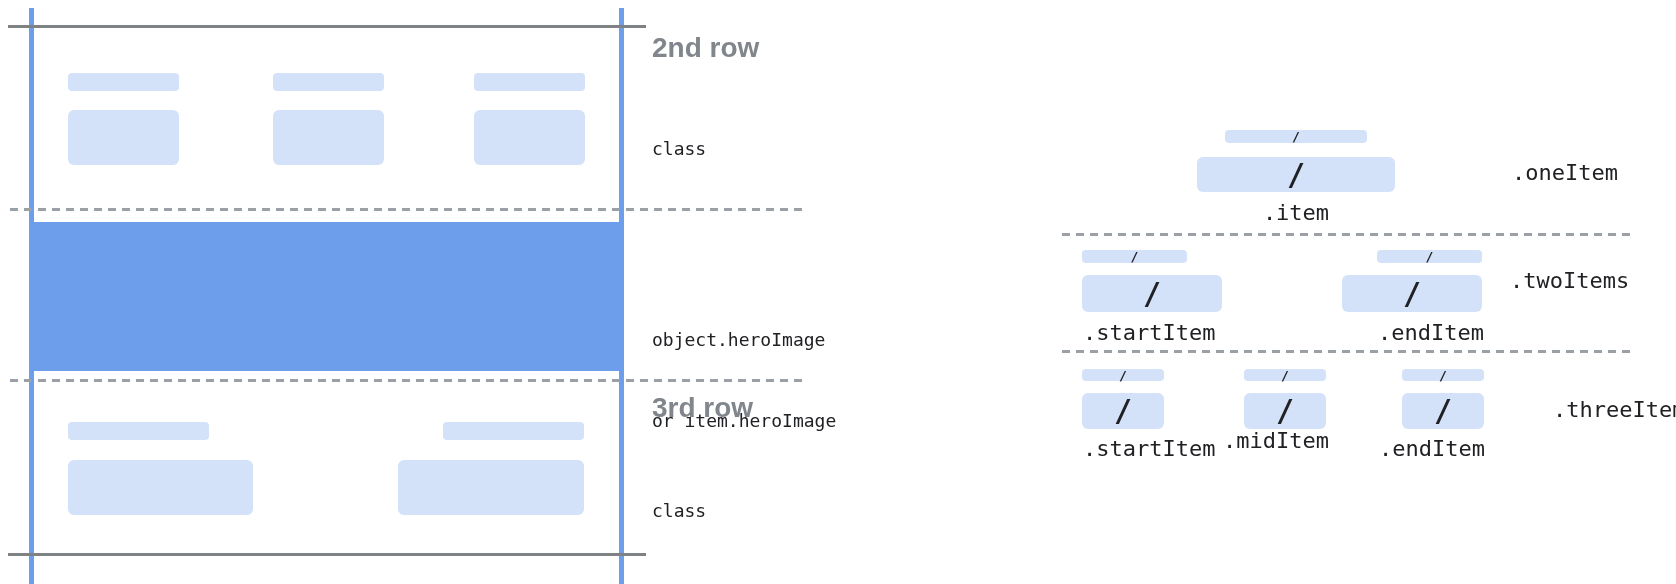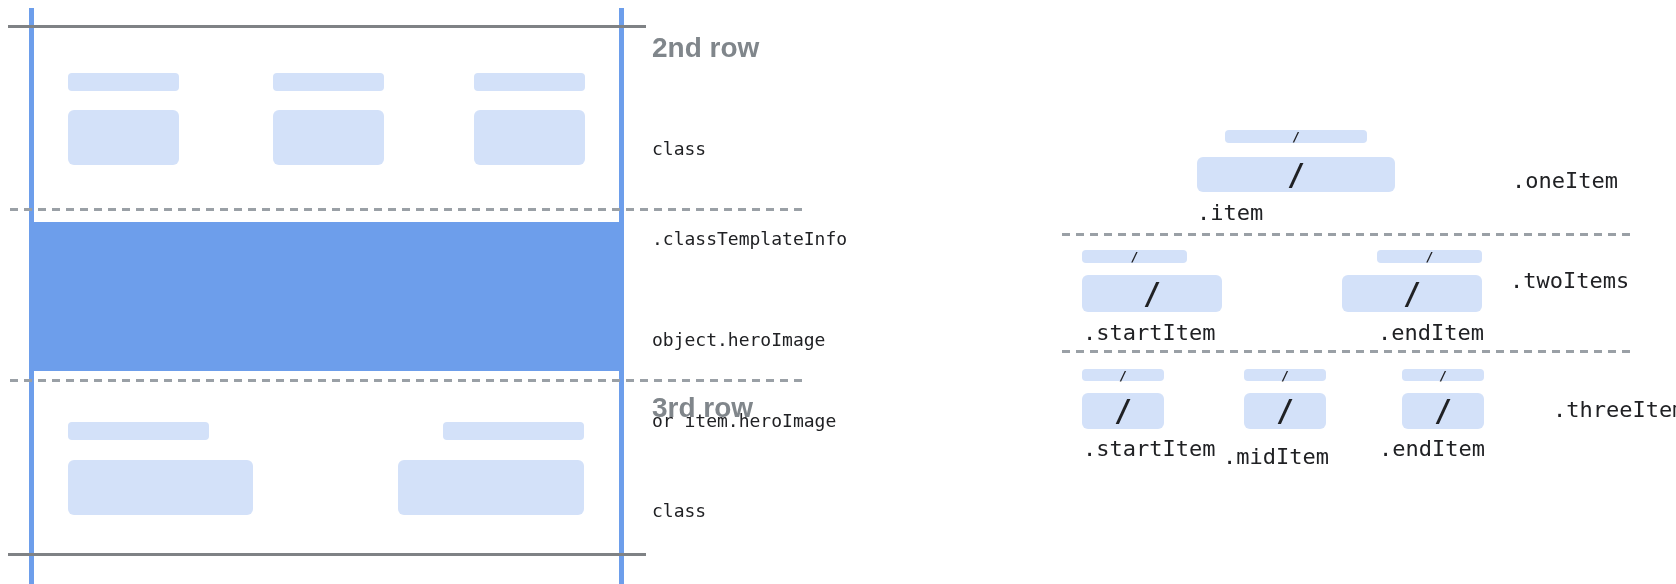--- a/index.html
+++ b/index.html
@@ -22,21 +22,21 @@
   .bar.lg{border-radius:6px;}
   .slash-sm{font:700 13px "DejaVu Sans Mono",monospace;color:var(--ink);line-height:1;}
   .slash-lg{font:700 30px "DejaVu Sans Mono",monospace;color:var(--ink);line-height:1;}
   .heading{position:absolute;font:700 28px "Liberation Sans",sans-serif;color:var(--headgray);
            white-space:nowrap;}
   .codeblock{position:absolute;font:18px "DejaVu Sans Mono",monospace;color:var(--ink);
              line-height:30px;white-space:pre;}
   .codeblock.hero-note{line-height:27px;}
   .mlabel{position:absolute;font:22px "DejaVu Sans Mono",monospace;color:var(--ink);
           white-space:nowrap;}
-  .mlabel.center{}
+  .mlabel.center{text-align:center;}
 </style>
 </head>
 <body>
 
 <div id="stage">
 
   <div class="vline" style="left:29px;"></div>
   <div class="vline" style="left:619px;"></div>
   <div class="hline" style="left:8px;top:25px;width:638px;"></div>
   <div class="hline" style="left:8px;top:553px;width:638px;"></div>
@@ -54,21 +54,20 @@
   <div style="position:absolute;left:34px;top:222px;width:585px;height:149px;background:var(--blue);"></div>
 
   <div class="bar" style="left:68px;top:422px;width:141px;height:18px;"></div>
   <div class="bar lg" style="left:68px;top:460px;width:185px;height:55px;"></div>
   <div class="bar" style="left:443px;top:422px;width:141px;height:18px;"></div>
   <div class="bar lg" style="left:398px;top:460px;width:186px;height:55px;"></div>
 
   <div class="heading" style="left:652px;top:32px;">2nd row</div>
   <div class="codeblock" style="left:652px;top:74px;">
     <div>class</div>
-    <div>.classTemplateInfo</div>
   </div>
 
   <div class="codeblock hero-note" style="left:652px;top:272px;">
     <div>object.heroImage</div>
     <div>or item.heroImage</div>
   </div>
 
   <div class="heading" style="left:652px;top:392px;">3rd row</div>
   <div class="codeblock" style="left:652px;top:436px;">
     <div>class</div>
@@ -77,21 +76,21 @@
     
   </div>
 
   <div class="bar" style="left:1225px;top:130px;width:142px;height:13px;">
     <span class="slash-sm">/</span>
   </div>
   <div class="bar lg" style="left:1197px;top:157px;width:198px;height:35px;">
     <span class="slash-lg">/</span>
   </div>
   <div class="mlabel center" style="left:1197px;top:200px;width:198px;">.item</div>
-  <div class="mlabel" style="left:1512px;top:160px;margin-top:8px;">.oneItem</div>
+  <div class="mlabel" style="left:1512px;top:160px;">.oneItem</div>
 
   <div class="dashline" style="left:1062px;top:233px;width:568px;"></div>
 
   <div class="bar" style="left:1082px;top:250px;width:105px;height:13px;">
     <span class="slash-sm">/</span>
   </div>
   <div class="bar lg" style="left:1082px;top:275px;width:140px;height:37px;">
     <span class="slash-lg">/</span>
   </div>
   <div class="bar" style="left:1377px;top:250px;width:105px;height:13px;">
@@ -118,17 +117,17 @@
   <div class="bar lg" style="left:1244px;top:393px;width:82px;height:36px;">
     <span class="slash-lg">/</span>
   </div>
   <div class="bar" style="left:1402px;top:369px;width:82px;height:12px;">
     <span class="slash-sm">/</span>
   </div>
   <div class="bar lg" style="left:1402px;top:393px;width:82px;height:36px;">
     <span class="slash-lg">/</span>
   </div>
   <div class="mlabel" style="left:1083px;top:436px;">.startItem</div>
-  <div class="mlabel" style="left:1223px;top:444px;">.midItem</div>
+  <div class="mlabel" style="left:1223px;top:428px;">.midItem</div>
   <div class="mlabel" style="left:1379px;top:436px;">.endItem</div>
   <div class="mlabel" style="left:1553px;top:397px;">.threeItems</div>
 
 </div>
 
 </body></html>

